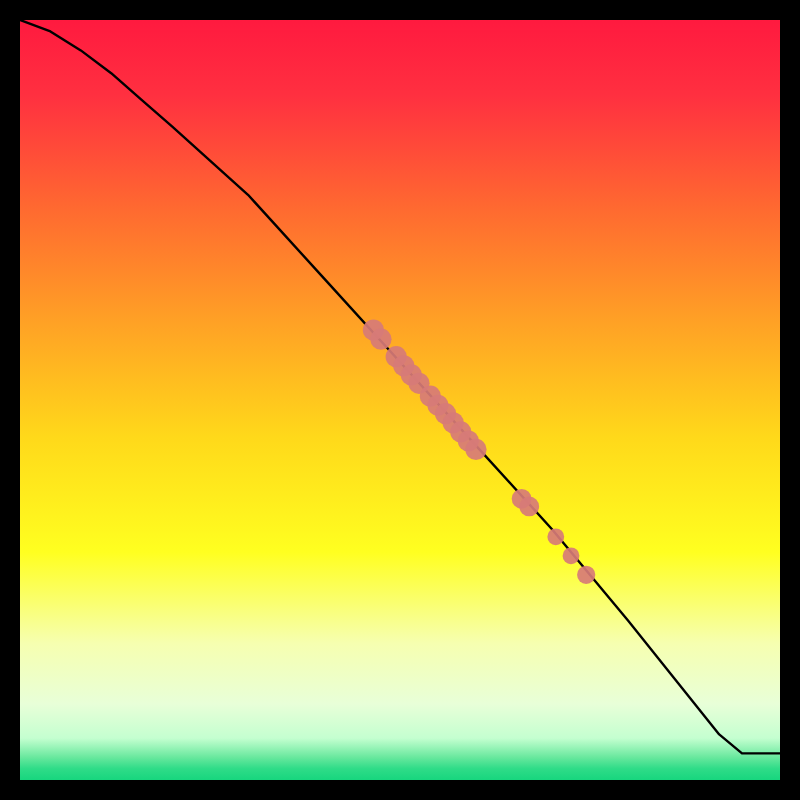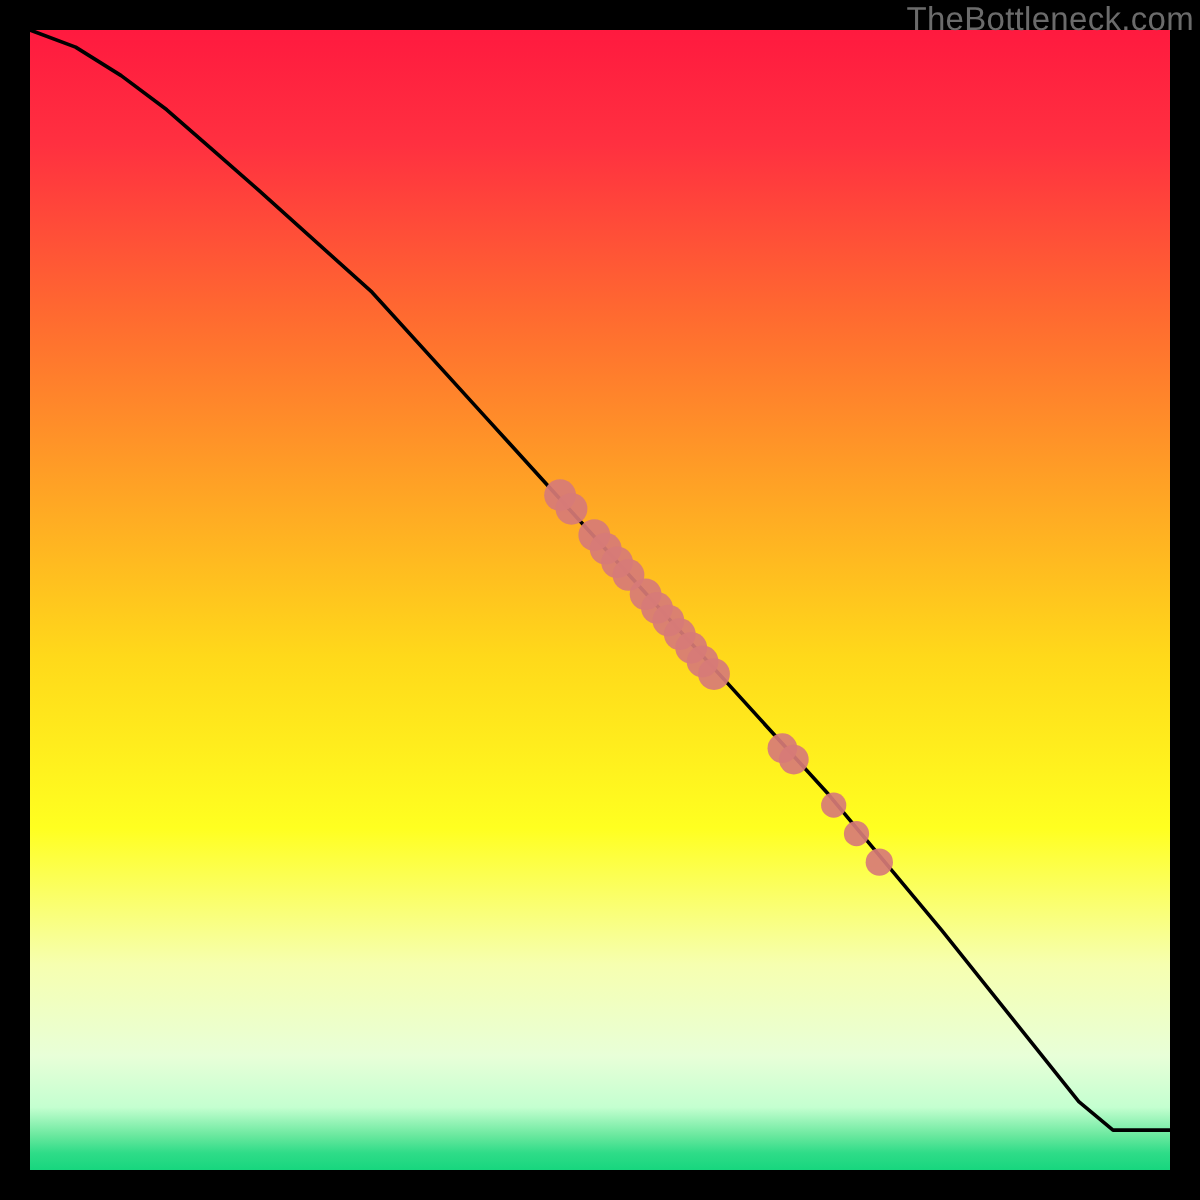--- a/index.html
+++ b/index.html
@@ -72,14 +72,13 @@
         <circle cx="440.8" cy="411.9" r="10.6" fill="#d77b77" fill-opacity="0.92"></circle>
         <circle cx="448.4" cy="421.0" r="10.6" fill="#d77b77" fill-opacity="0.92"></circle>
         <circle cx="456.0" cy="429.4" r="10.6" fill="#d77b77" fill-opacity="0.92"></circle>
         <circle cx="501.6" cy="478.8" r="9.9" fill="#d77b77" fill-opacity="0.92"></circle>
         <circle cx="509.2" cy="486.4" r="9.9" fill="#d77b77" fill-opacity="0.92"></circle>
         <circle cx="535.8" cy="516.8" r="8.4" fill="#d77b77" fill-opacity="0.92"></circle>
         <circle cx="551.0" cy="535.8" r="8.4" fill="#d77b77" fill-opacity="0.92"></circle>
         <circle cx="566.2" cy="554.8" r="9.1" fill="#d77b77" fill-opacity="0.92"></circle>
       </svg>
   </div>
-  <div class="watermark">TheBottleneck.com</div>
 </div>
 
 </body></html>

